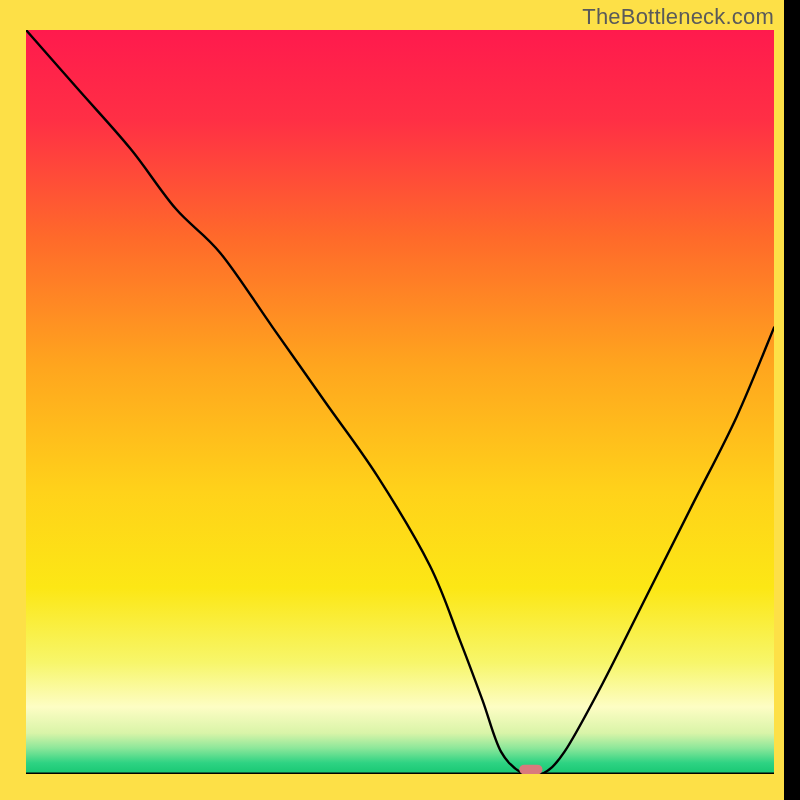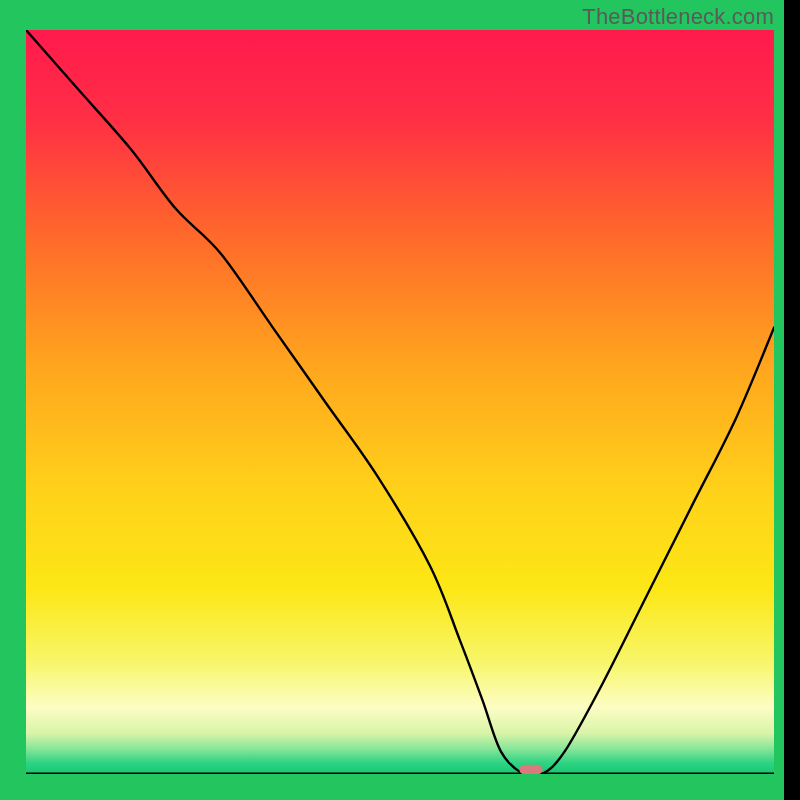--- a/index.html
+++ b/index.html
@@ -8,21 +8,21 @@
     width: 800px;
     height: 800px;
     background: #000;
     font-family: Arial, Helvetica, sans-serif;
     overflow: hidden;
   }
   .frame {
     position: relative;
     width: 784px;
     height: 800px;
-    background: #22c55e;
+    background: #fde047;
   }
   .watermark {
     position: absolute;
     top: 4px;
     right: 10px;
     color: #5a5a5a;
     font-size: 22px;
     font-weight: 500;
     letter-spacing: 0.2px;
     user-select: none;

